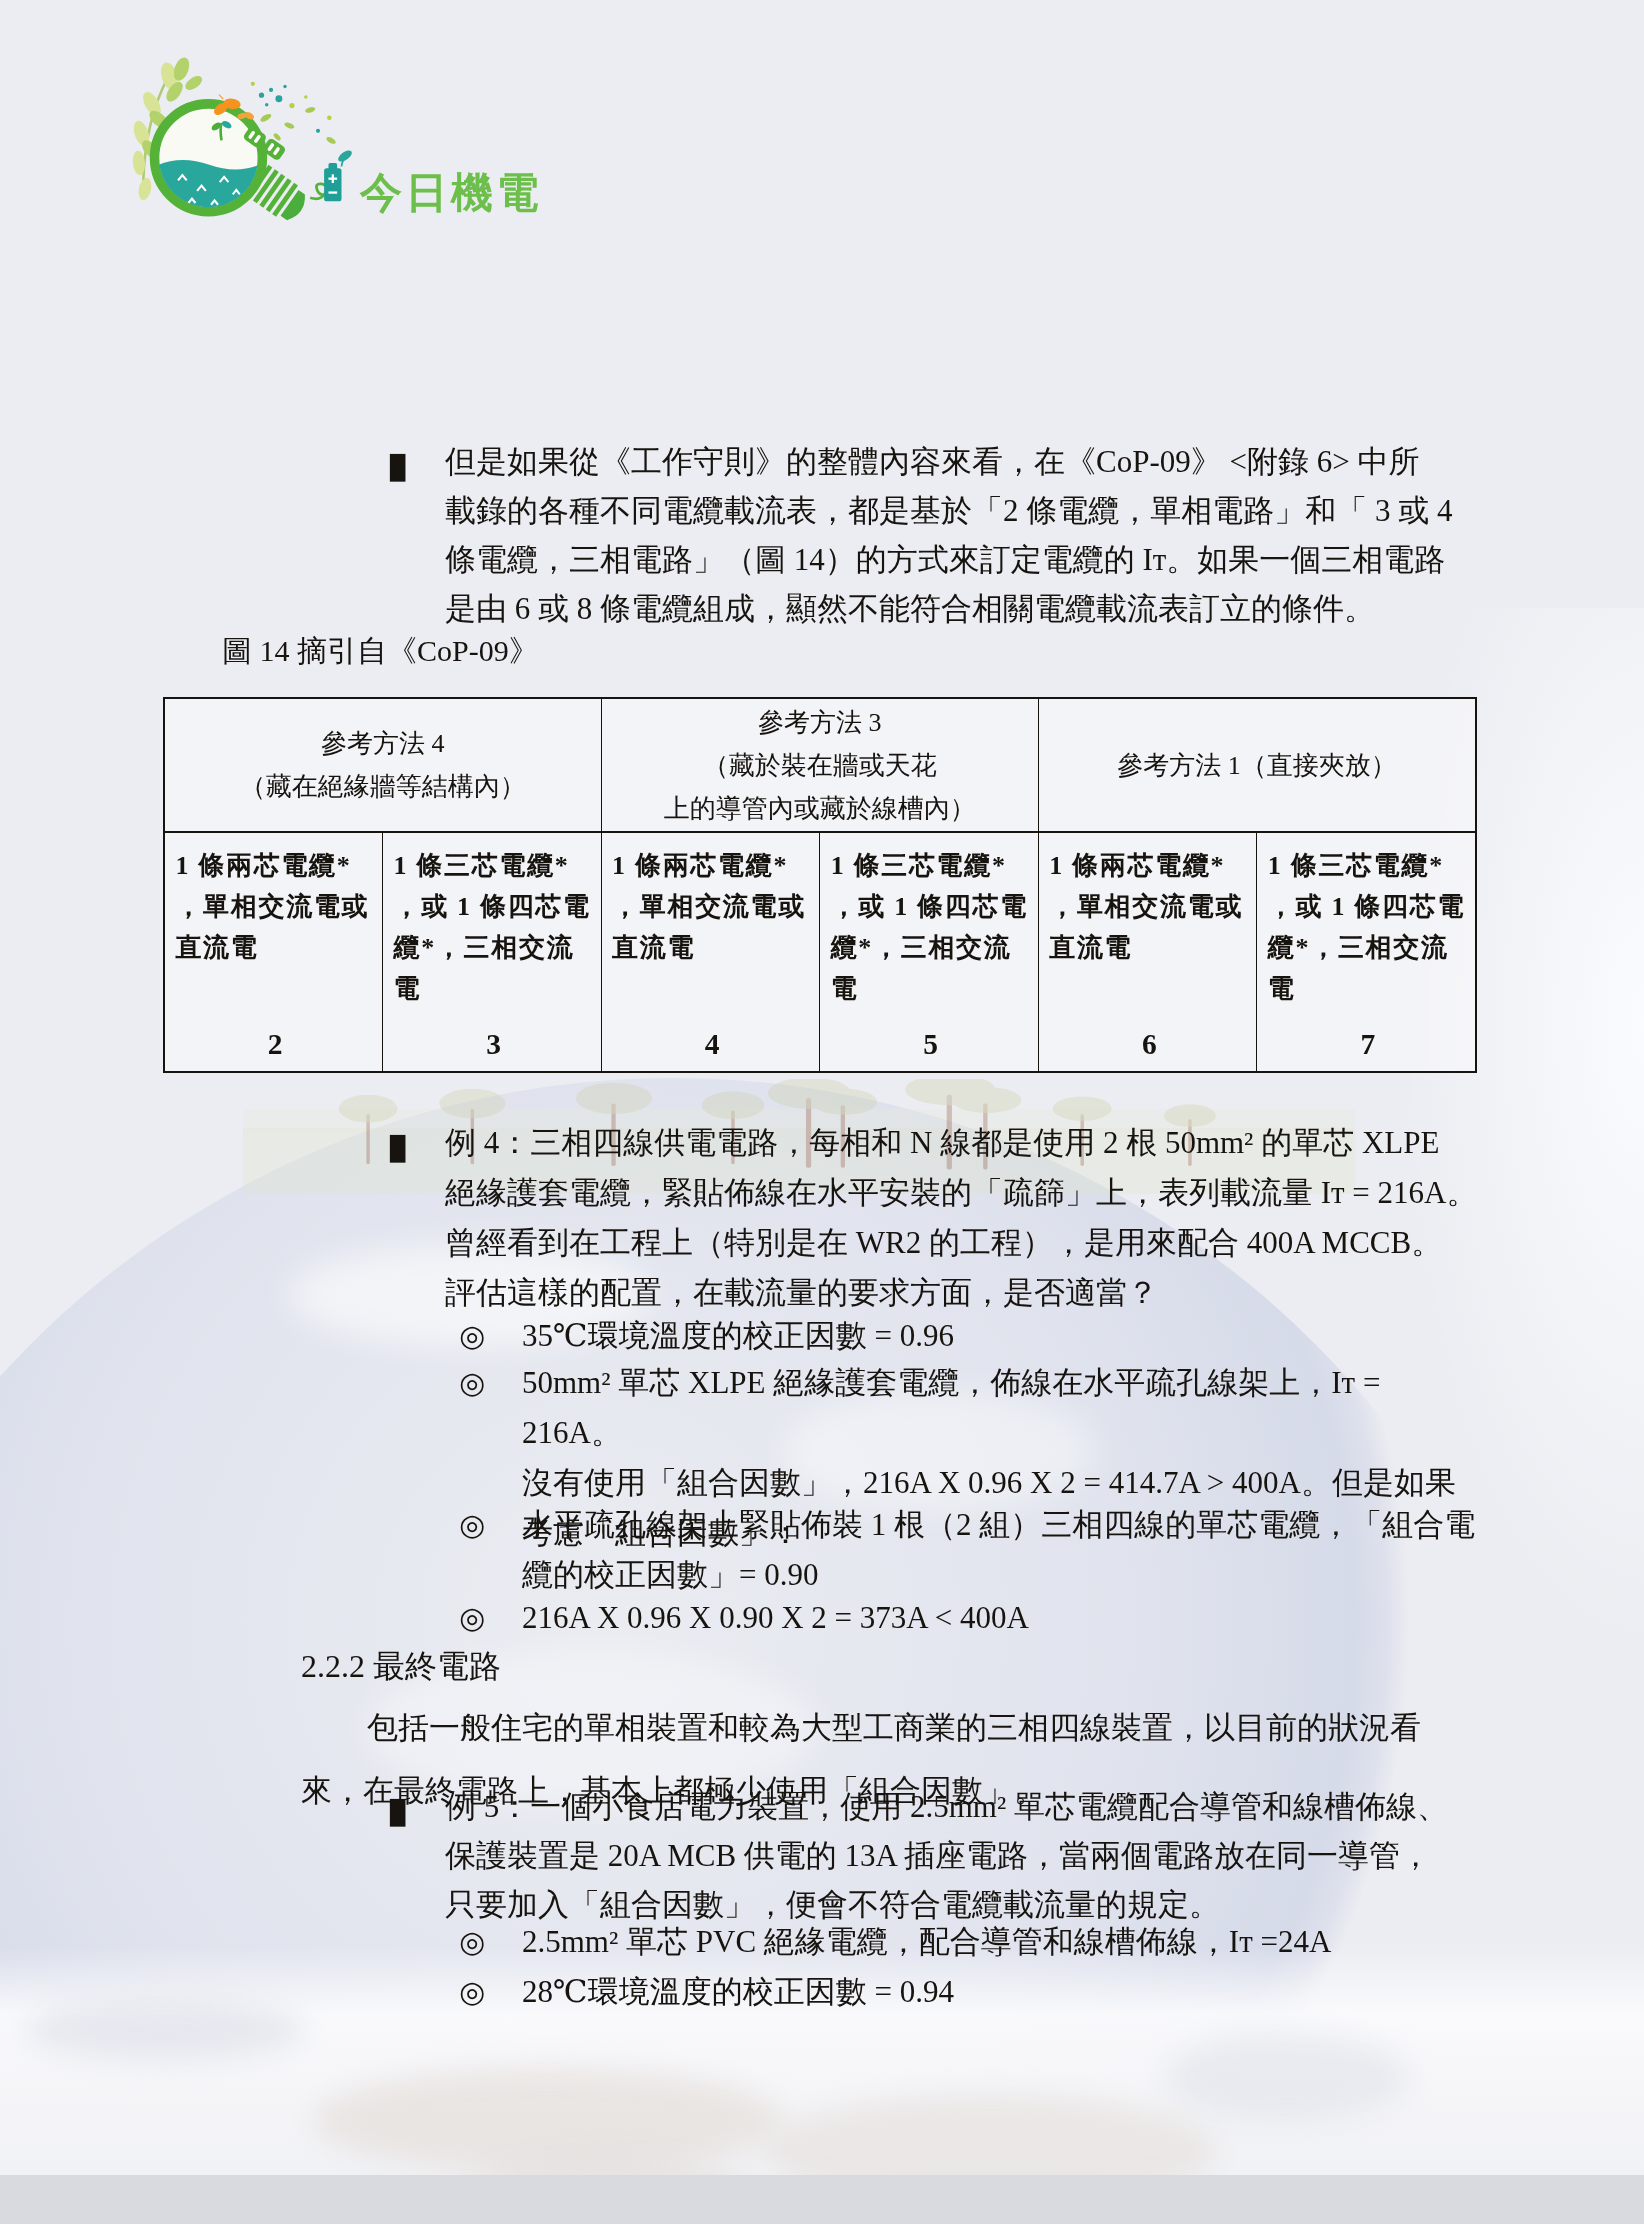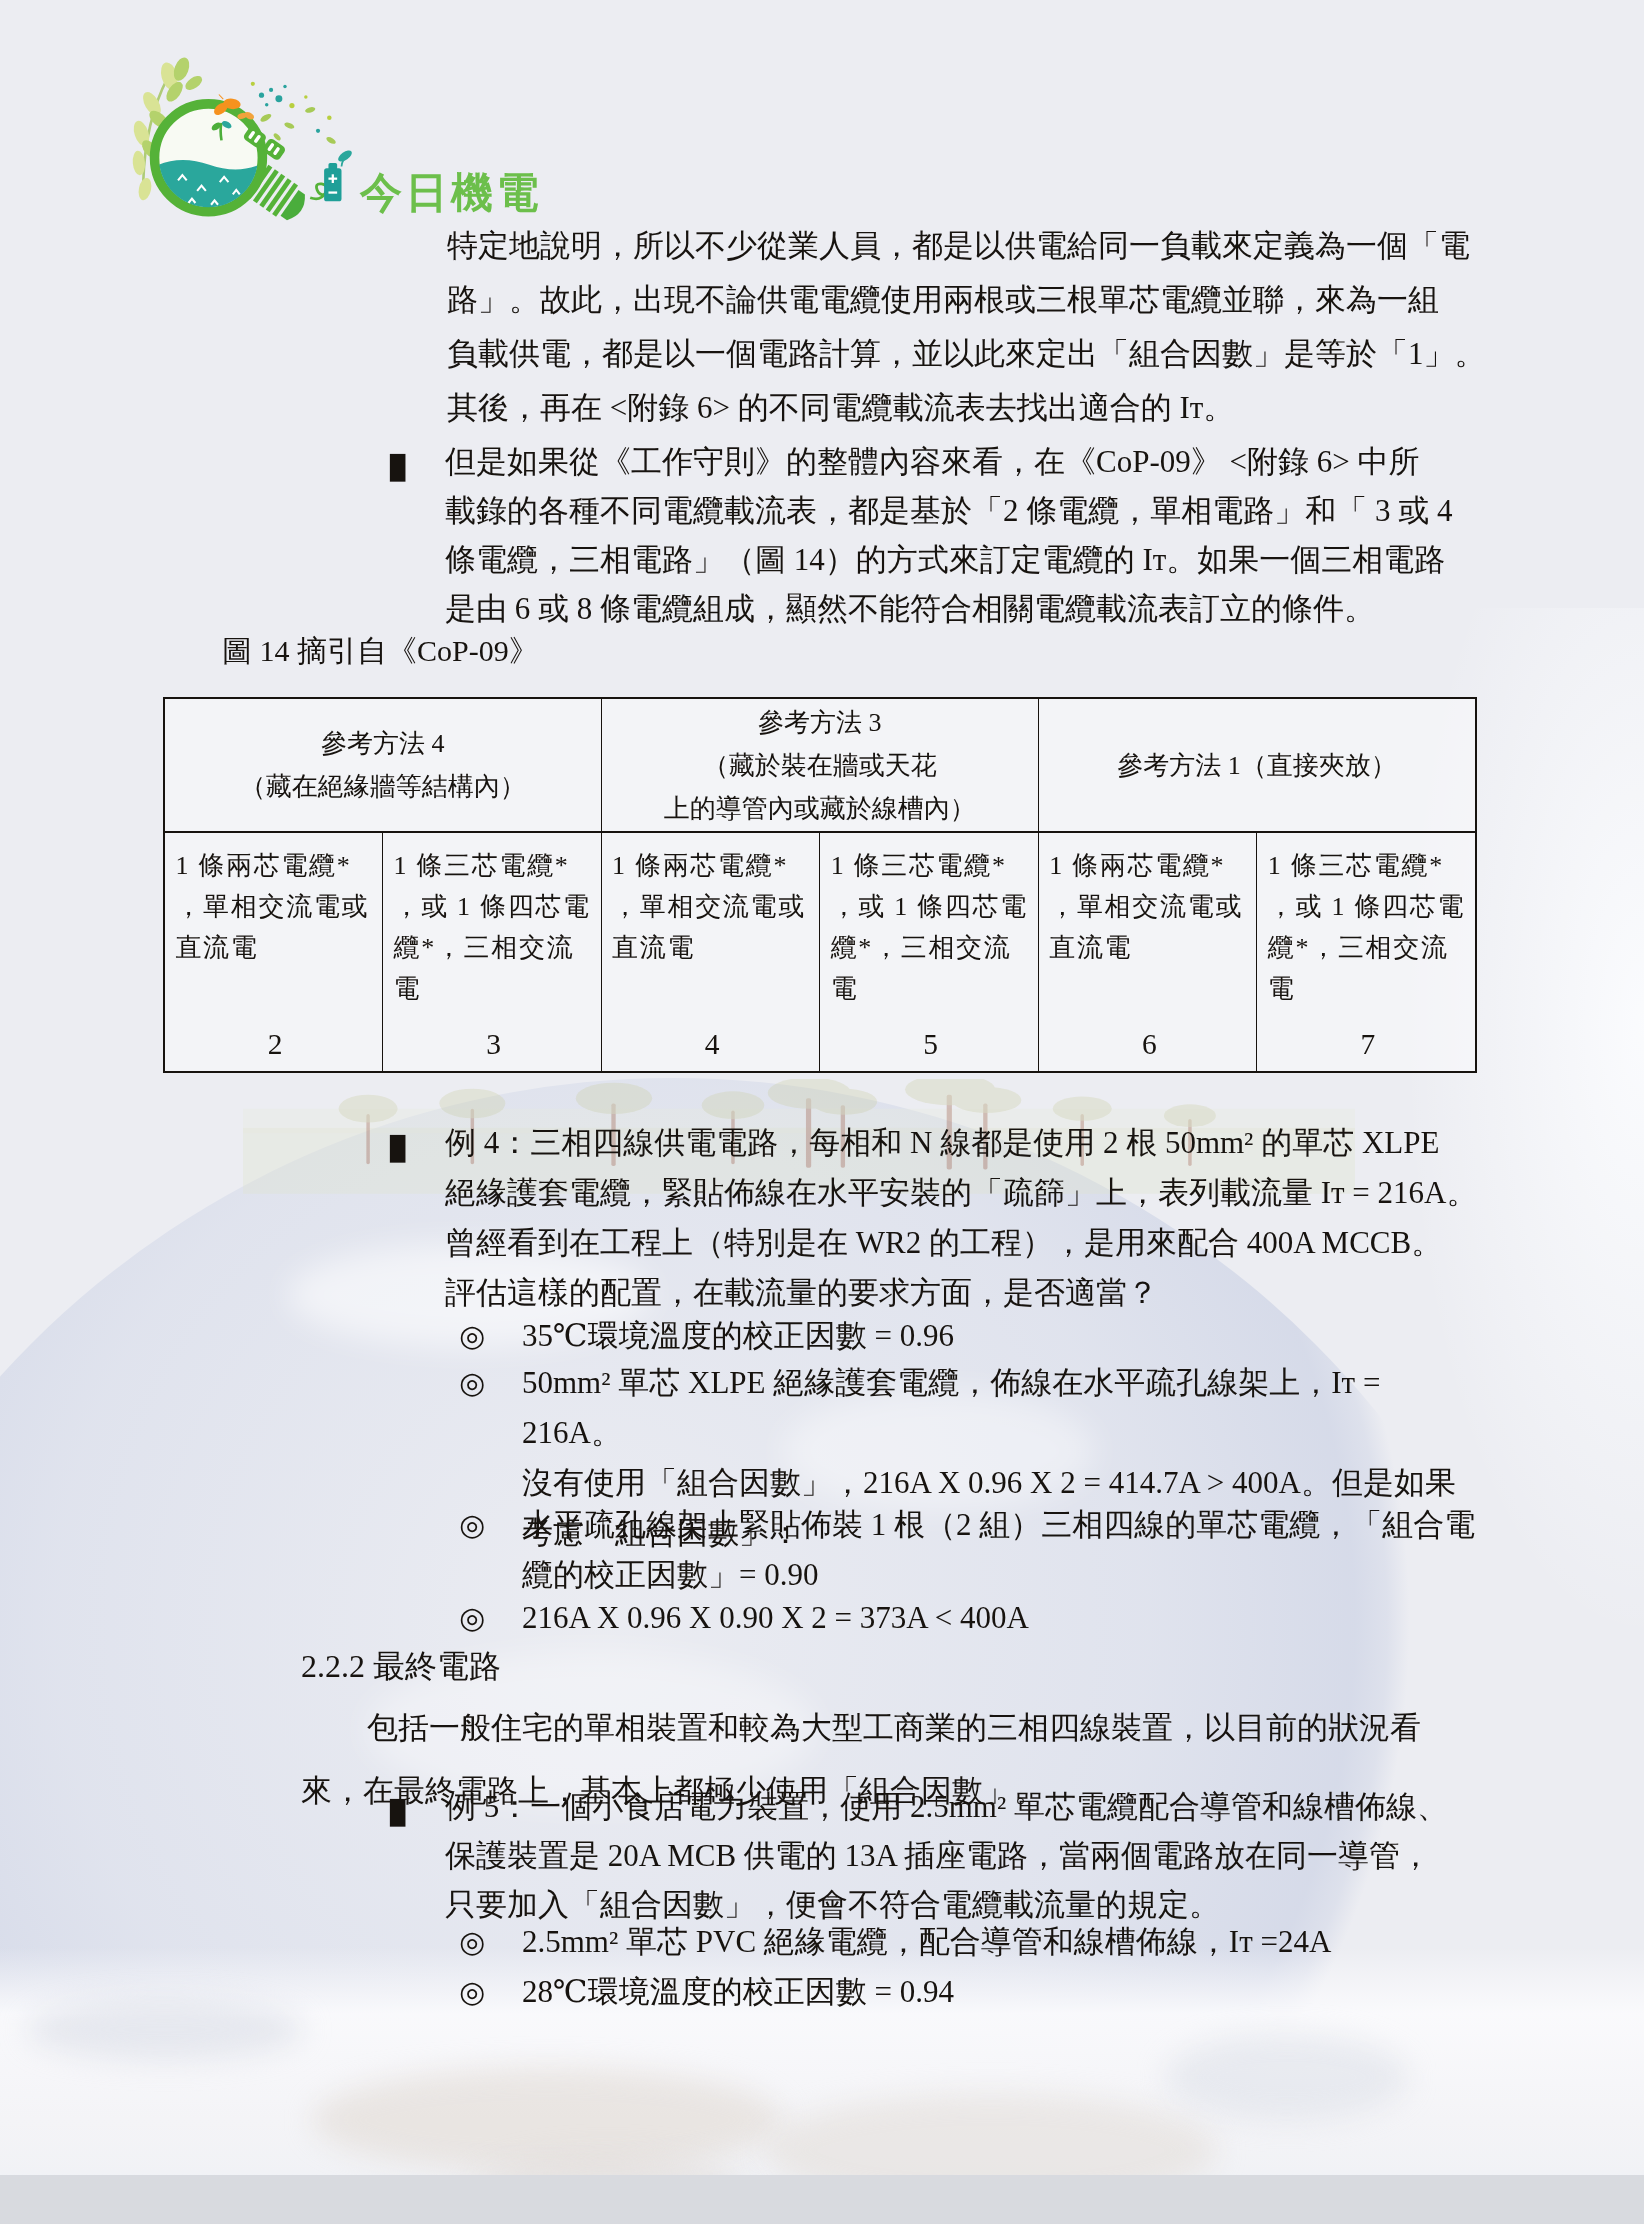--- a/index.html
+++ b/index.html
@@ -54,21 +54,21 @@
     position:absolute; left:163px; top:697px; width:1314px;
     border-collapse:collapse; table-layout:fixed;
     border:2.6px solid #17130f; background:rgba(250,250,251,0.55);
   }
   .fig-table th,.fig-table td{border:1.7px solid #17130f; font-weight:normal;}
   .fig-table thead th{
     height:130px; text-align:center; vertical-align:middle;
     font-size:26px; line-height:43px; white-space:pre-line; border-bottom-width:2.6px;
   }
   .fig-table tbody td{height:238px; vertical-align:top; padding:0;}
-  .cellwrap{display:flex; flex-direction:column; justify-content:space-between; height:238px; box-sizing:border-box; padding:12px 7px 5.2px 10.4px;}
+  .cellwrap{display:flex; flex-direction:column; justify-content:space-between; height:238px; box-sizing:border-box; padding:12px 7px 5.2px 10.4px;font-weight:bold;}
   .cdesc{font-size:26px; line-height:41px; white-space:pre-line; letter-spacing:1.7px;}
   .cnum{text-align:center; font-size:29.5px; padding-bottom:5.2px;}
   
   .circ{position:absolute; display:flex; align-items:flex-start; font-size:31px; line-height:50px;}
   .ci{flex:0 0 63px; font-size:30px;}
   .circ .ct{white-space:pre-line; flex:1;}
   .ex4{left:388px; top:1118px; width:1102px; line-height:50px;}
   .c-a1{left:459px; top:1311px; width:1025px;}
   .c-a2{left:459px; top:1358px; width:1025px;}
   .c-a3{left:459px; top:1500px; width:1025px;}
@@ -234,24 +234,20 @@
         <ellipse cx="201" cy="86" rx="7" ry="3.2" transform="rotate(-30 201 86)"></ellipse>
         <ellipse cx="228" cy="95" rx="6" ry="3" transform="rotate(20 228 95)"></ellipse>
         <ellipse cx="252" cy="77" rx="6" ry="3" transform="rotate(-15 252 77)"></ellipse>
         <ellipse cx="276" cy="112" rx="6" ry="3" transform="rotate(30 276 112)"></ellipse>
         <ellipse cx="214" cy="108" rx="5" ry="2.6" transform="rotate(45 214 108)"></ellipse>
       </g>
     </svg>
     <span class="brand">今日機電</span>
   </div>
 
-  <div class="txt p1">特定地說明，所以不少從業人員，都是以供電給同一負載來定義為一個「電
-路」。故此，出現不論供電電纜使用兩根或三根單芯電纜並聯，來為一組
-負載供電，都是以一個電路計算，並以此來定出「組合因數」是等於「1」。
-其後，再在 &lt;附錄 6&gt; 的不同電纜載流表去找出適合的 Iᴛ。</div>
 
   <div class="bullet b1">
     <span class="sq"><i>■</i></span>
     <div class="bt">但是如果從《工作守則》的整體內容來看，在《CoP-09》 &lt;附錄 6&gt; 中所
 載錄的各種不同電纜載流表，都是基於「2 條電纜，單相電路」和「 3 或 4
 條電纜，三相電路」（圖 14）的方式來訂定電纜的 Iᴛ。如果一個三相電路
 是由 6 或 8 條電纜組成，顯然不能符合相關電纜載流表訂立的條件。</div>
   </div>
 
   <div class="caption">圖 14 摘引自《CoP-09》</div>

